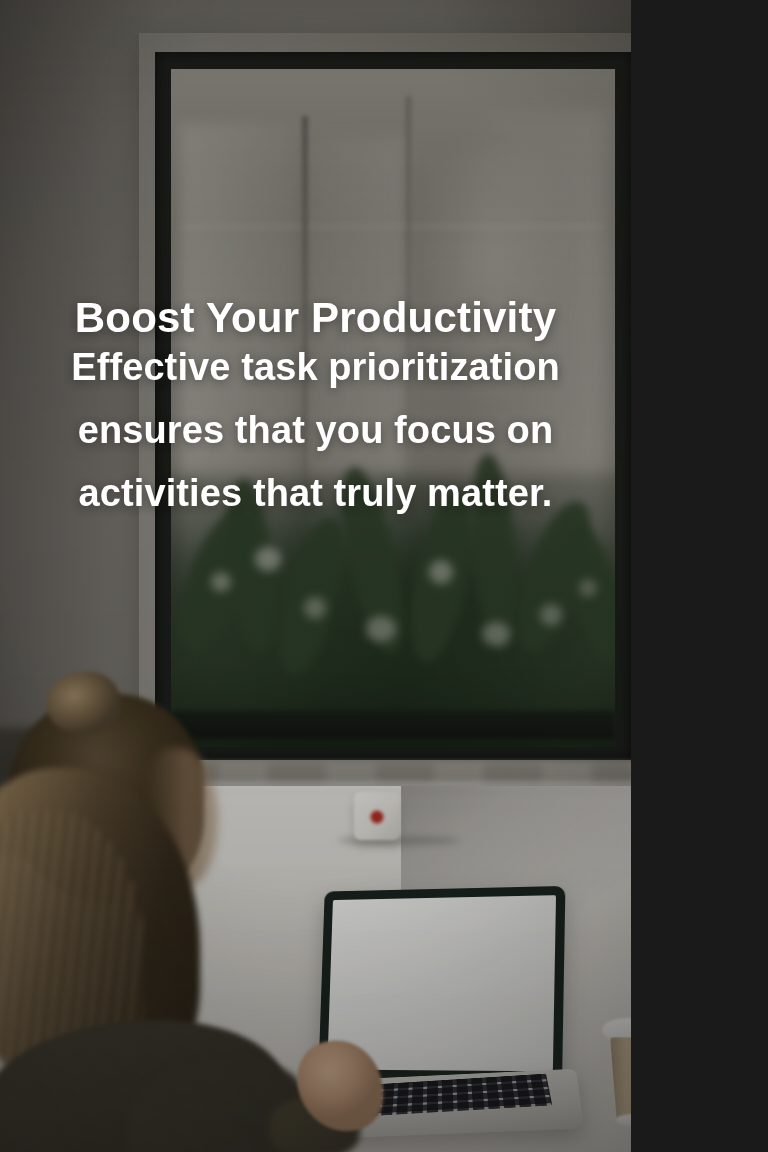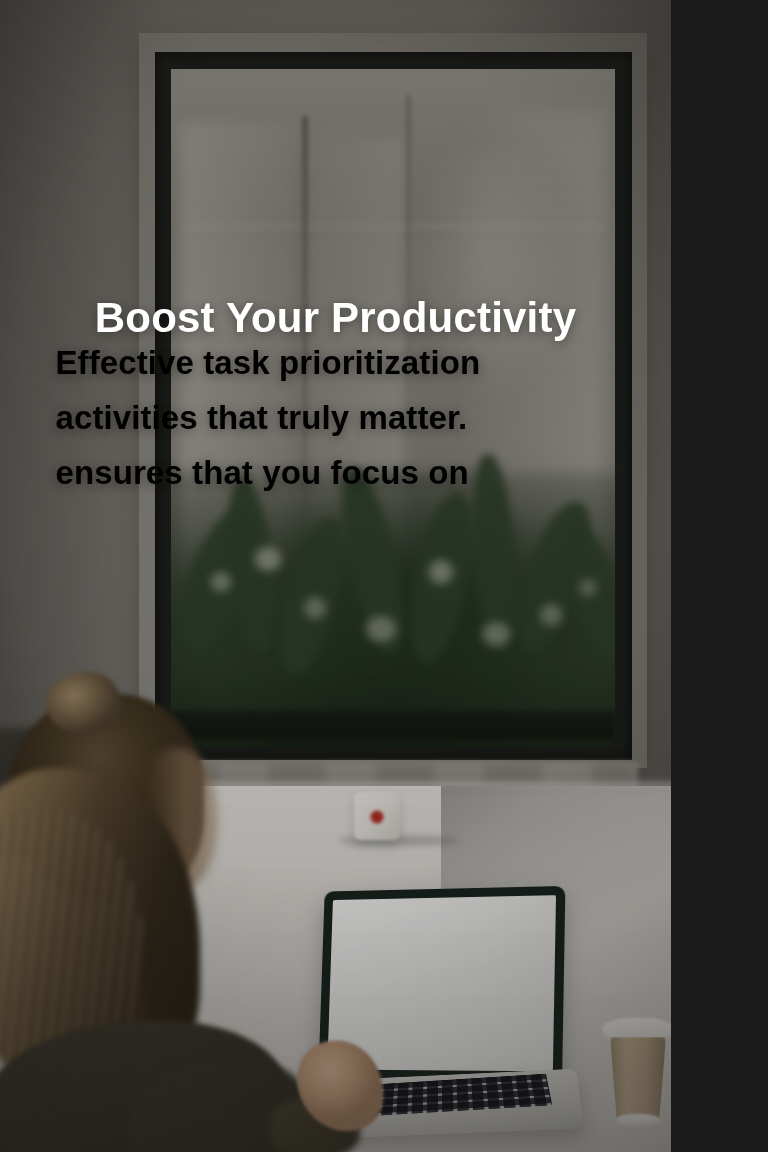--- a/index.html
+++ b/index.html
@@ -12,21 +12,20 @@
     font-family: "Liberation Sans", sans-serif;
     -webkit-font-smoothing: antialiased;
   }
 
   #card {
     position: relative;
     width: 631px;
     height: 1152px;
     overflow: hidden;
     background: #6f6c68;
-    padding-left: 40px;
   }
 
   
   .scene {
     position: absolute;
     inset: 0;
     overflow: hidden;
   }
 
   
@@ -456,23 +455,23 @@
     line-height: 1.12;
     text-shadow: 0 2px 10px rgba(20,18,16,.45);
     pointer-events: auto;
   }
   .subhead {
     position: absolute;
     left: 50%;
     transform: translateX(-50%);
     top: 336px;
     width: 560px;
-    text-align: left;
-    color: #000000;
-    font-size: 33px;
+    text-align: center;
+    color: #ffffff;
+    font-size: 38px;
     font-weight: 700;
     line-height: 1.66;
     letter-spacing: .1px;
     text-shadow: 0 2px 10px rgba(20,18,16,.45);
     pointer-events: auto;
   }
   .subhead .ln { display: block; }
   .watermark {
     position: absolute;
     left: 0; right: 0; top: 1038px;
@@ -576,19 +575,19 @@
     <div class="tint"></div>
     <div class="grade"></div>
   </div>
 
   <div class="overlay">
 
     <h1 class="headline">Boost Your Productivity</h1>
 
     <div class="subhead">
       <span class="ln">Effective task prioritization</span>
+      <span class="ln">ensures that you focus on</span>
       <span class="ln">activities that truly matter.</span>
-      <span class="ln">ensures that you focus on</span>
     </div>
 
   </div>
 
 </div>
 
 </body></html>

